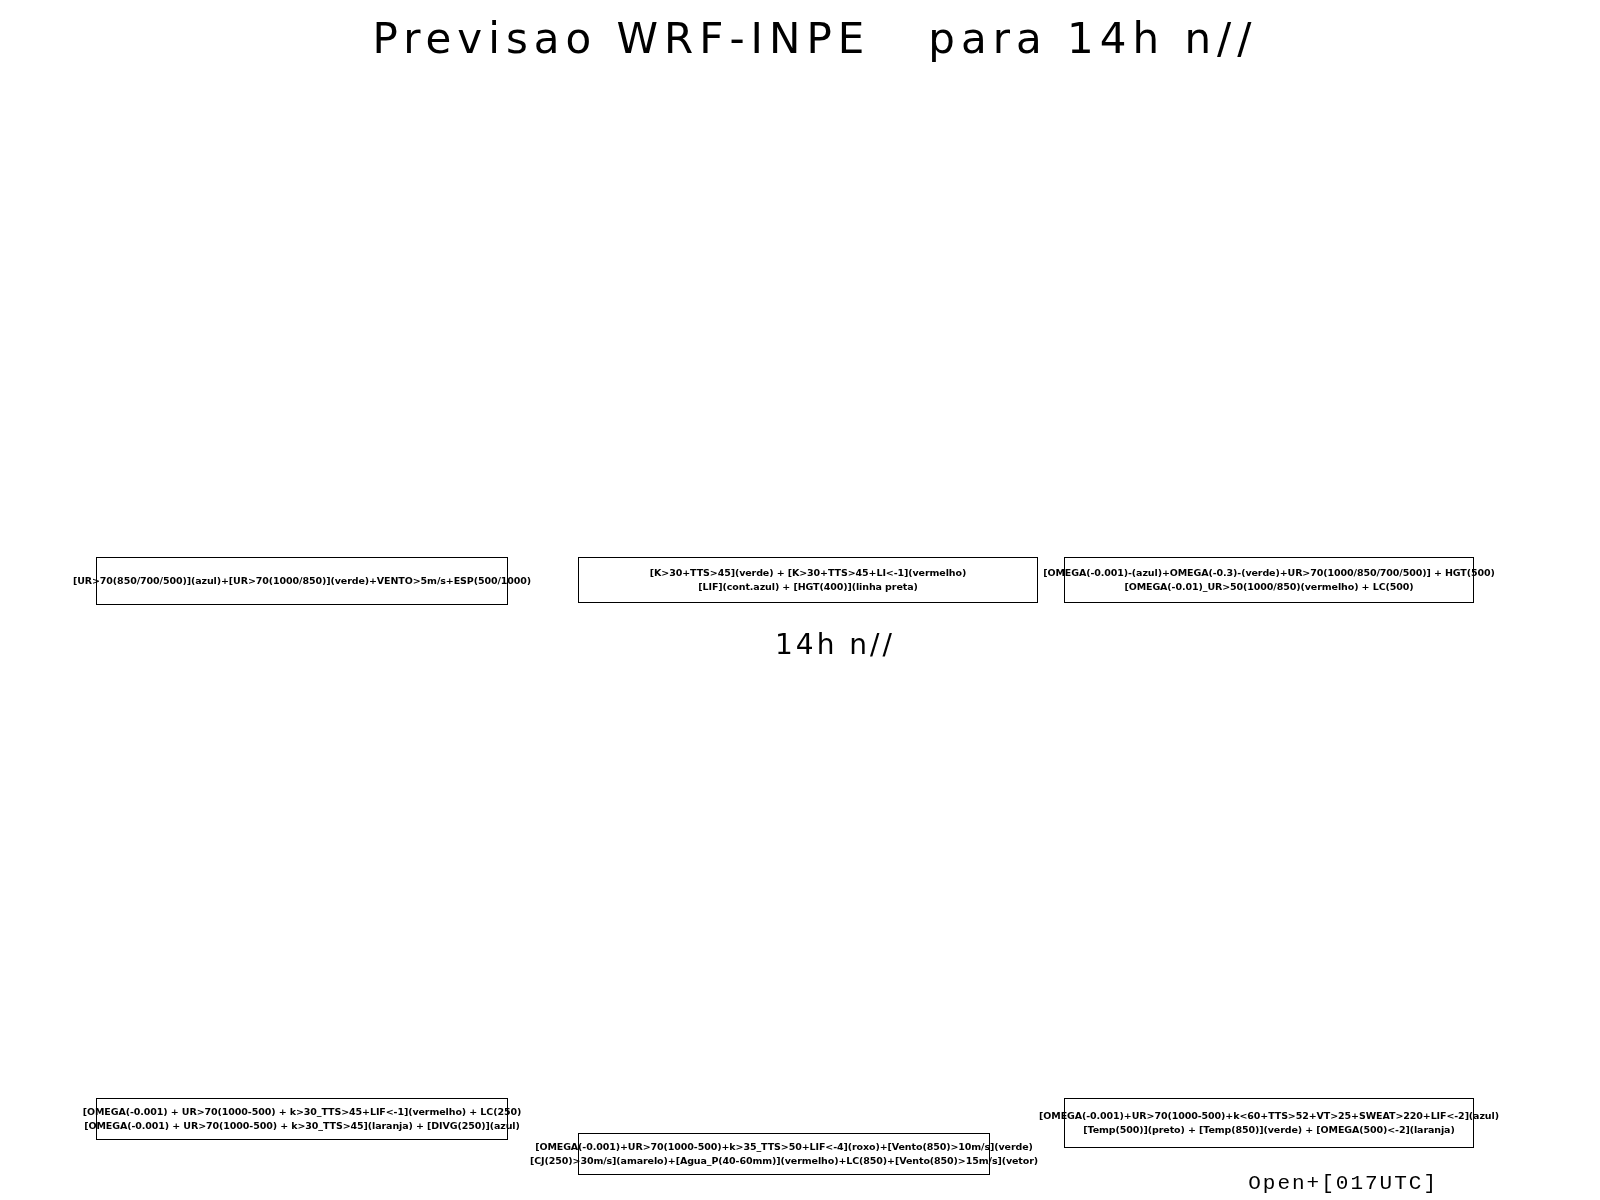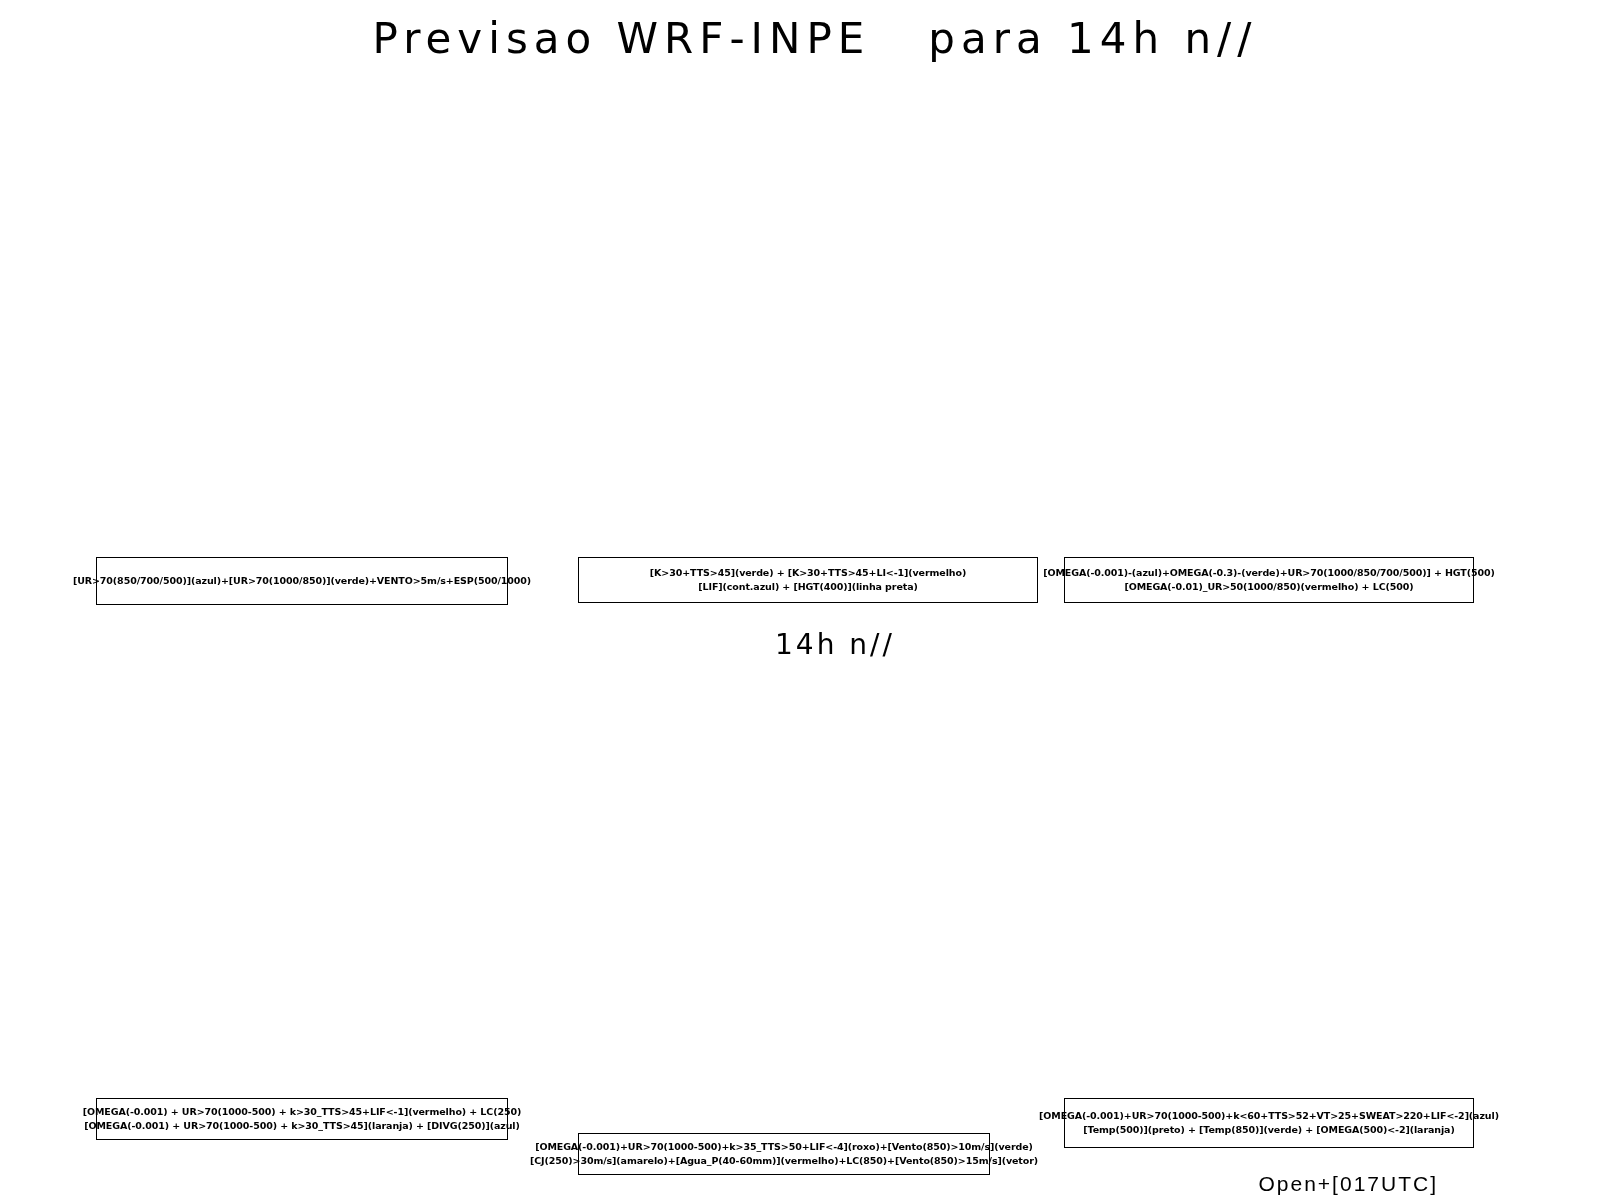--- a/index.html
+++ b/index.html
@@ -41,21 +41,21 @@
     font-weight: 400;
     letter-spacing: 3px;
     white-space: pre;
     padding-left: 35px;
   }
 
   .footer-label {
     position: absolute;
     top: 1172px;
     right: 162px;
-    font-family: Liberation Sans, sans-serif;
+    font-family: Liberation Mono, monospace;
     font-size: 21px;
     letter-spacing: 2px;
     white-space: pre;
   }
 
   .legend-box {
     position: absolute;
     box-sizing: border-box;
     border: 1.5px solid #000000;
     background: #ffffff;

